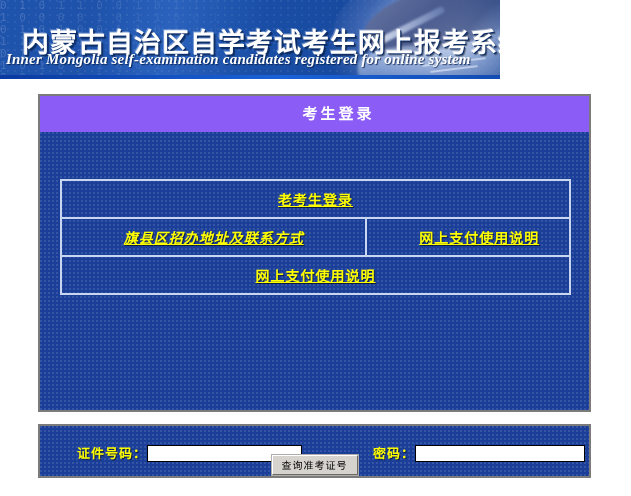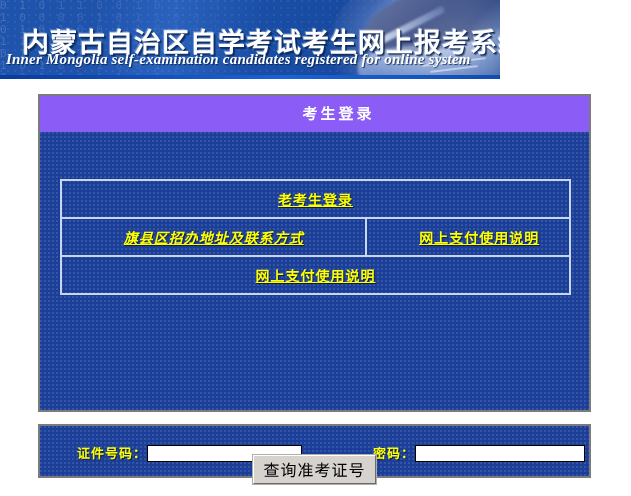--- a/index.html
+++ b/index.html
@@ -284,21 +284,21 @@
 
   .btn-row {
     position: absolute;
     left: 0;
     top: 29px;
     width: 100%;
     text-align: center;
   }
   .qbutton {
     font-family: "DejaVu Sans", "Liberation Sans", sans-serif;
-    font-size: 16px;
+    font-size: 10px;
     color: #000000;
     background: #d6d3ce;
     border-top: 1px solid #ffffff;
     border-left: 1px solid #ffffff;
     border-right: 1px solid #6d6a66;
     border-bottom: 1px solid #6d6a66;
     outline: 1px solid #b0aeaa;
     padding: 1px 9px 2px 9px;
     letter-spacing: 1px;
     cursor: pointer;

